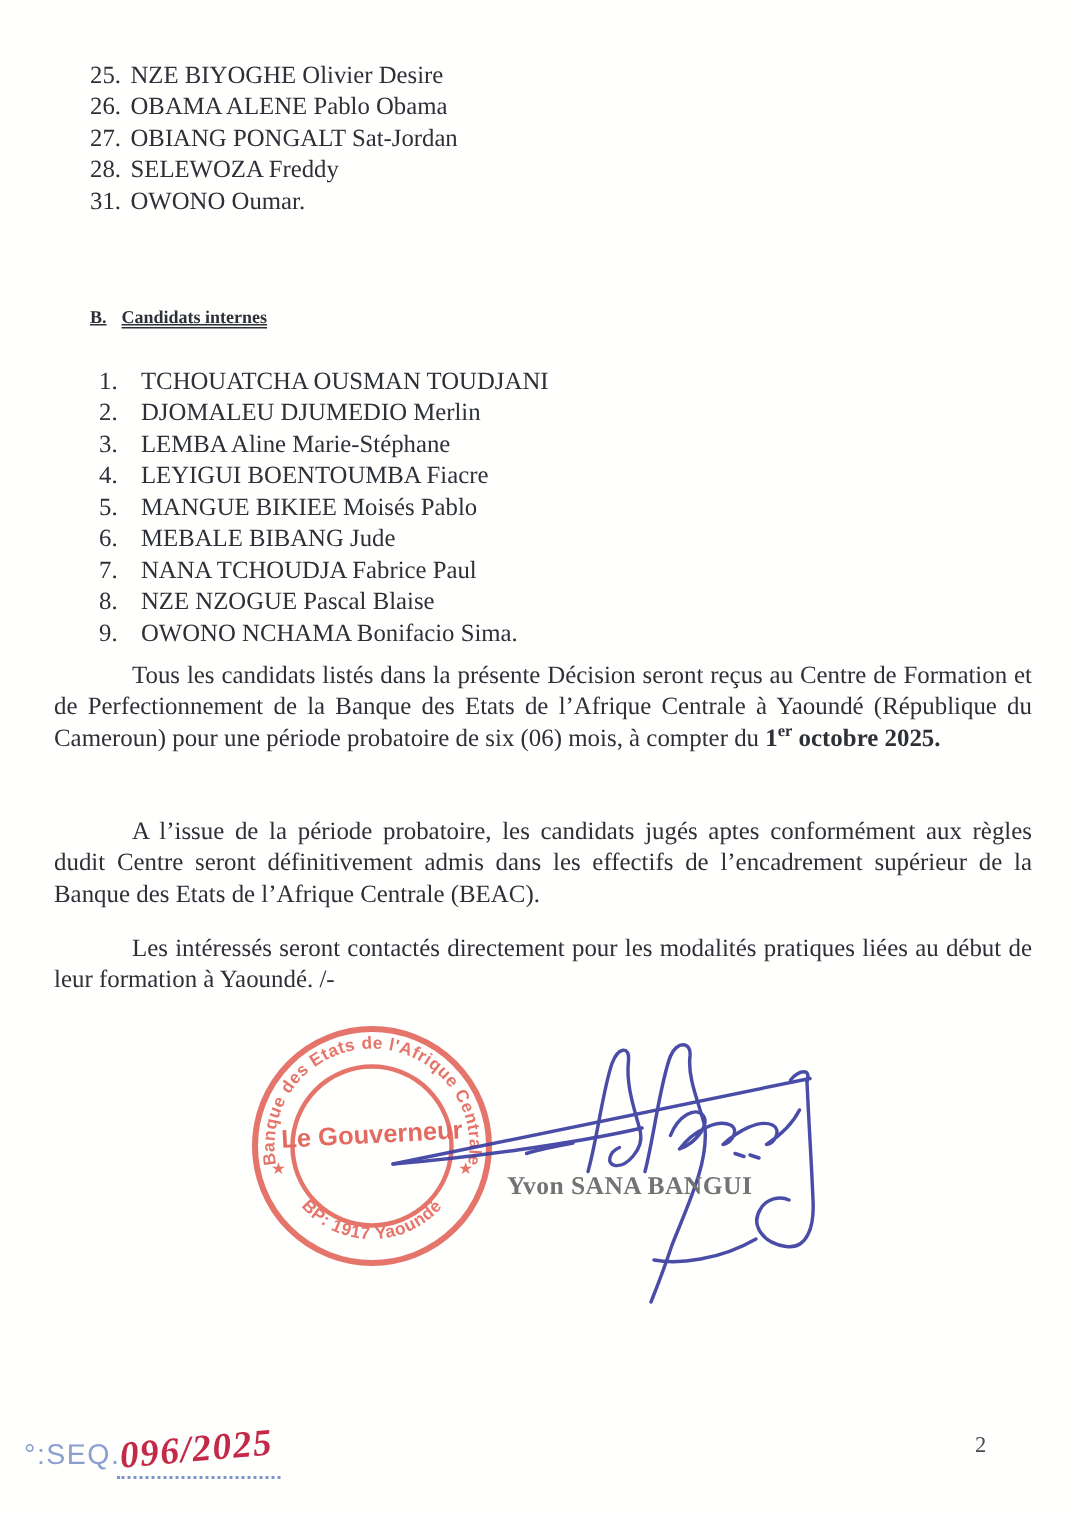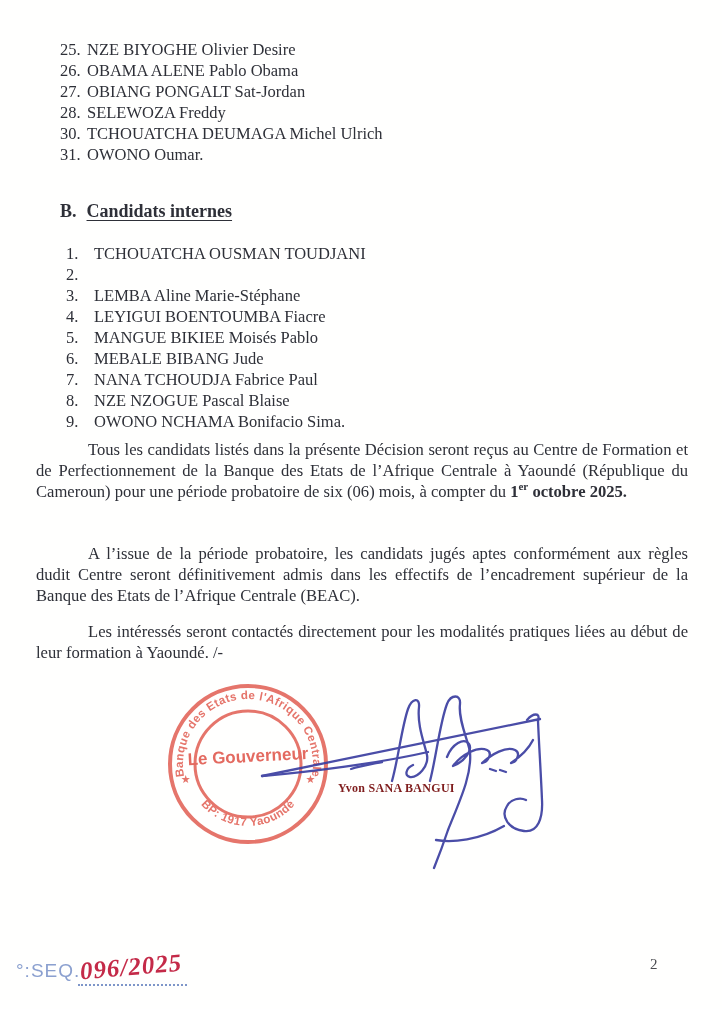--- a/index.html
+++ b/index.html
@@ -15,21 +15,21 @@
 
   
   .num-list { position: absolute; font-size: 16.5px; line-height: 21px; }
   .num-list .row { display: flex; }
   .num-list .num { flex: 0 0 27px; }
   #list-b .num { flex: 0 0 28px; }
 
   
   .section-header {
     position: absolute; left: 60px; top: 201px;
-    font-size: 18px; font-weight: bold; line-height: 21px;
+    font-size: 12px; font-weight: bold; line-height: 21px; text-decoration: underline;
   }
   .section-header .label { margin-right: 10px; }
   .section-header .title { text-decoration: underline; text-underline-offset: 3px; }
 
   
   .para {
     position: absolute; left: 36px; width: 652px; margin: 0;
     font-size: 16.6px; line-height: 21px;
     text-align: justify; text-indent: 52px;
   }
@@ -42,21 +42,21 @@
   
   #stamp { position: absolute; left: 160px; top: 681px; opacity: 0.88; }
   #stamp .ring-text { font-family: "Liberation Sans", sans-serif; font-weight: bold; }
 
   
   #signature { position: absolute; left: 240px; top: 670px; opacity: 0.92; }
 
   
   .signer-name {
     position: absolute; left: 338px; top: 781px;
-    font-size: 12px; font-weight: bold; letter-spacing: 0.3px; color: #7f1d1d;
+    font-size: 17px; font-weight: bold; letter-spacing: 0.3px; color: #737373;
   }
 
   
   .seq-line { position: absolute; left: 3px; top: 955px; white-space: nowrap; }
   .seq-label {
     font-family: "Liberation Sans", sans-serif;
     font-size: 19px; letter-spacing: 1px; color: #8ba0cf;
     vertical-align: baseline;
     margin-left: 13px;
   }
@@ -98,44 +98,41 @@
         <span class="num">27.</span>
         <span class="nm">OBIANG PONGALT Sat-Jordan</span>
       </div>
 
       <div class="row">
         <span class="num">28.</span>
         <span class="nm">SELEWOZA Freddy</span>
       </div>
 
 
-      <div class="row">
-        <span class="num">30.</span>
-        <span class="nm">TCHOUATCHA DEUMAGA Michel Ulrich</span>
-      </div>
 
       <div class="row">
         <span class="num">31.</span>
         <span class="nm">OWONO Oumar.</span>
       </div>
     </div>
 
   <div class="section-header">
     <span class="label">B.</span><span class="title">Candidats internes</span>
   </div>
 
   <div id="list-b" class="num-list" style="left:66px; top:243px;">
 
       <div class="row">
         <span class="num">1.</span>
         <span class="nm">TCHOUATCHA OUSMAN TOUDJANI</span>
       </div>
 
       <div class="row">
         <span class="num">2.</span>
+        <span class="nm">DJOMALEU DJUMEDIO Merlin</span>
       </div>
 
       <div class="row">
         <span class="num">3.</span>
         <span class="nm">LEMBA Aline Marie-Stéphane</span>
       </div>
 
       <div class="row">
         <span class="num">4.</span>
         <span class="nm">LEYIGUI BOENTOUMBA Fiacre</span>

